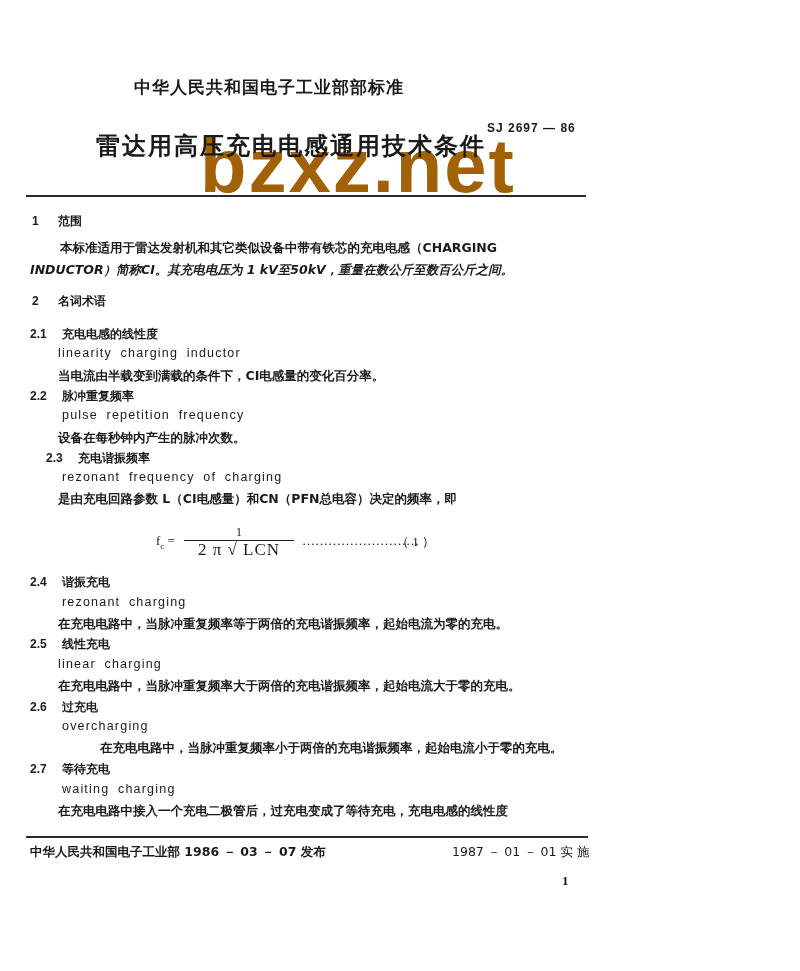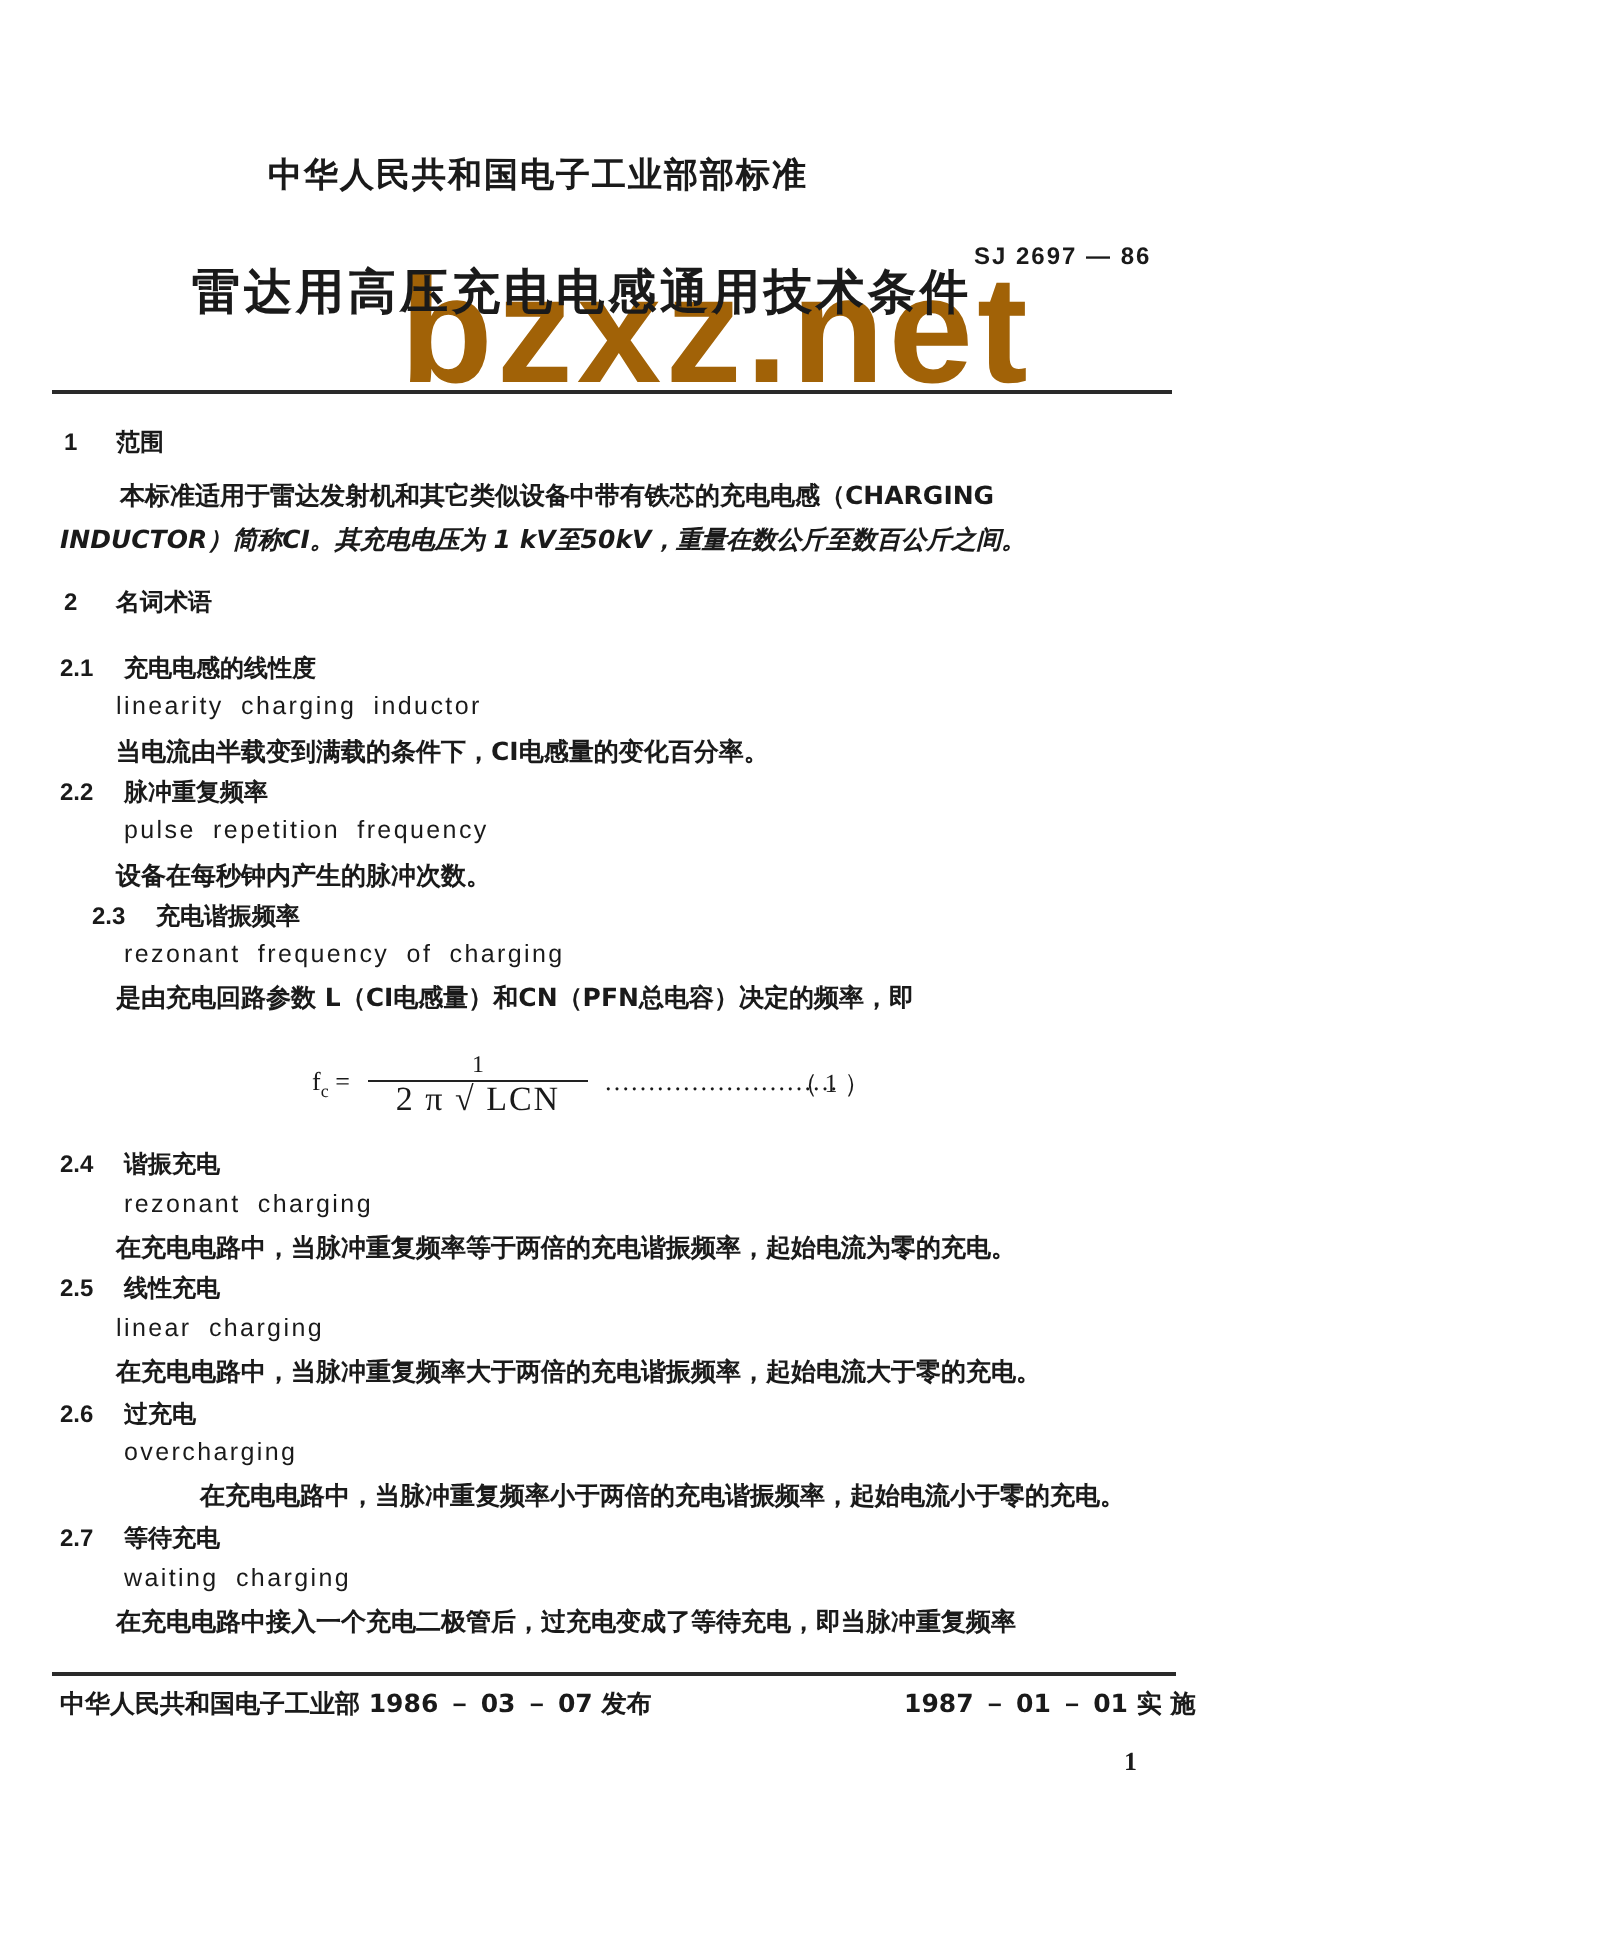--- a/index.html
+++ b/index.html
@@ -77,21 +77,21 @@
     .formula .den { display: block; font-size: 17px; line-height: 14px; letter-spacing: 1px; }
     .formula .dots { position: absolute; left: 146px; top: 8px; letter-spacing: 0px; }
     .formula .eqno { position: absolute; left: 240px; top: 8px; }
 
     .footer-left {
       left: 30px; top: 844px;
       font-size: 12.5px; font-weight: bold;
     }
     .footer-right {
       left: 452px; top: 844px;
-      font-size: 12.5px; font-weight: bold;
+      font-size: 12.5px; font-weight: normal;
     }
     .page-num {
       left: 562px; top: 873px;
       font-family: "Liberation Serif", serif;
       font-size: 13px; font-weight: bold;
     }
   </style>
 </head>
 <body>
 
@@ -156,18 +156,18 @@
 <div class="abs sec-head" style="left:30px; top:699px;">
   <span class="sec-num" style="width:32px">2.6</span><span>过充电</span>
 </div>
 <div class="abs en" style="left:62px; top:719px;">overcharging</div>
 <div class="abs para" style="left:58px; top:740px;margin-left:42px;">在充电电路中，当脉冲重复频率小于两倍的充电谐振频率，起始电流小于零的充电。</div>
 
 <div class="abs sec-head" style="left:30px; top:761px;">
   <span class="sec-num" style="width:32px">2.7</span><span>等待充电</span>
 </div>
 <div class="abs en" style="left:62px; top:782px;">waiting charging</div>
-<div class="abs para" style="left:58px; top:803px;">在充电电路中接入一个充电二极管后，过充电变成了等待充电，即当脉冲重复频率</div>
+<div class="abs para" style="left:58px; top:803px;">在充电电路中接入一个充电二极管后，过充电变成了等待充电，充电电感的线性度</div>
 
 <div class="rule bottom"></div>
 <div class="abs footer-left">中华人民共和国电子工业部 1986 － 03 － 07 发布</div>
 <div class="abs footer-right">1987 － 01 － 01 实 施</div>
 <div class="abs page-num">1</div>
 
 </body></html>

